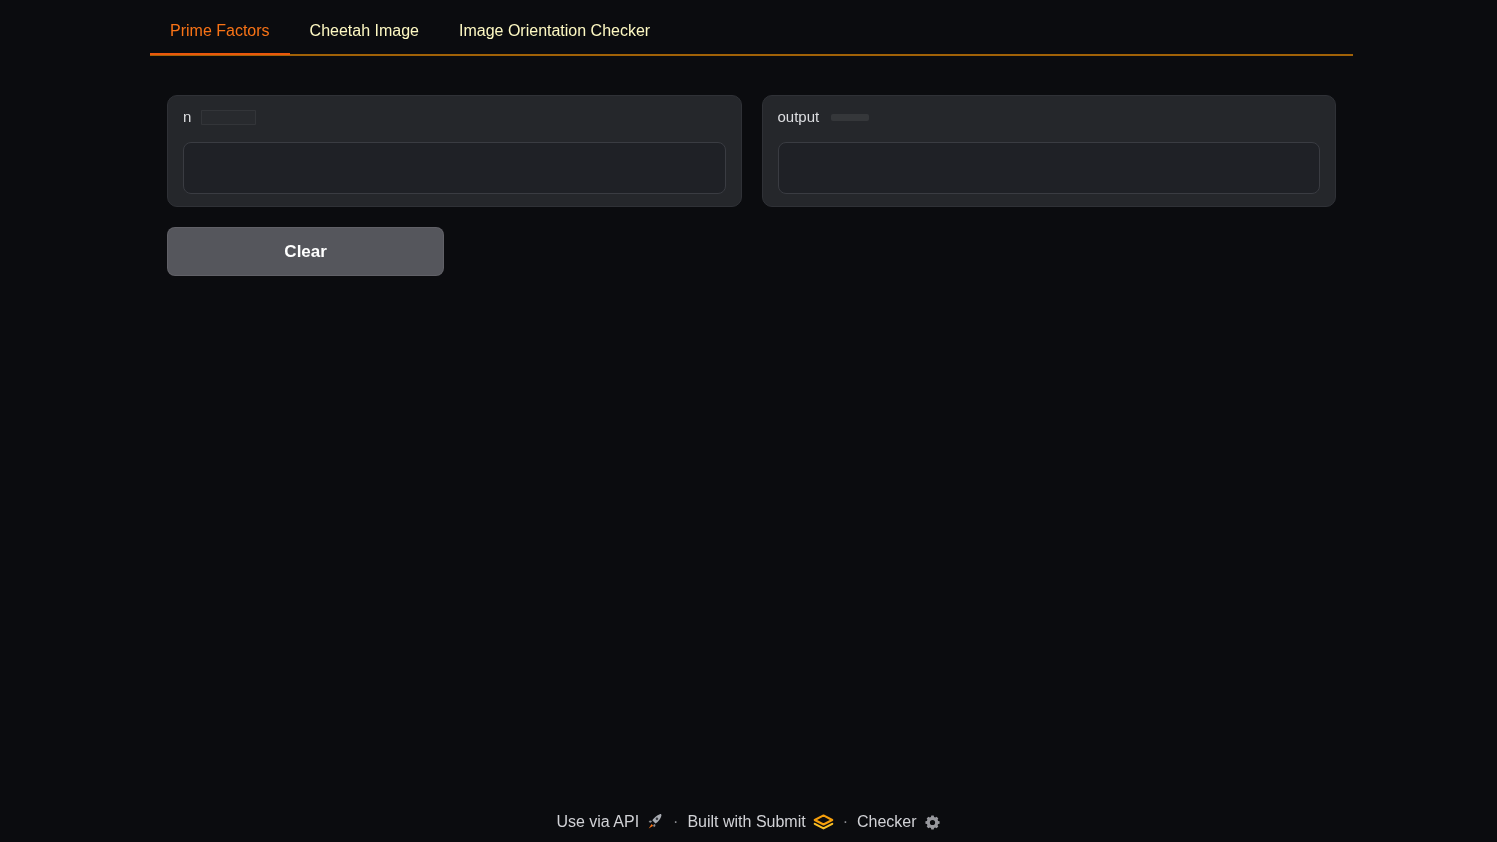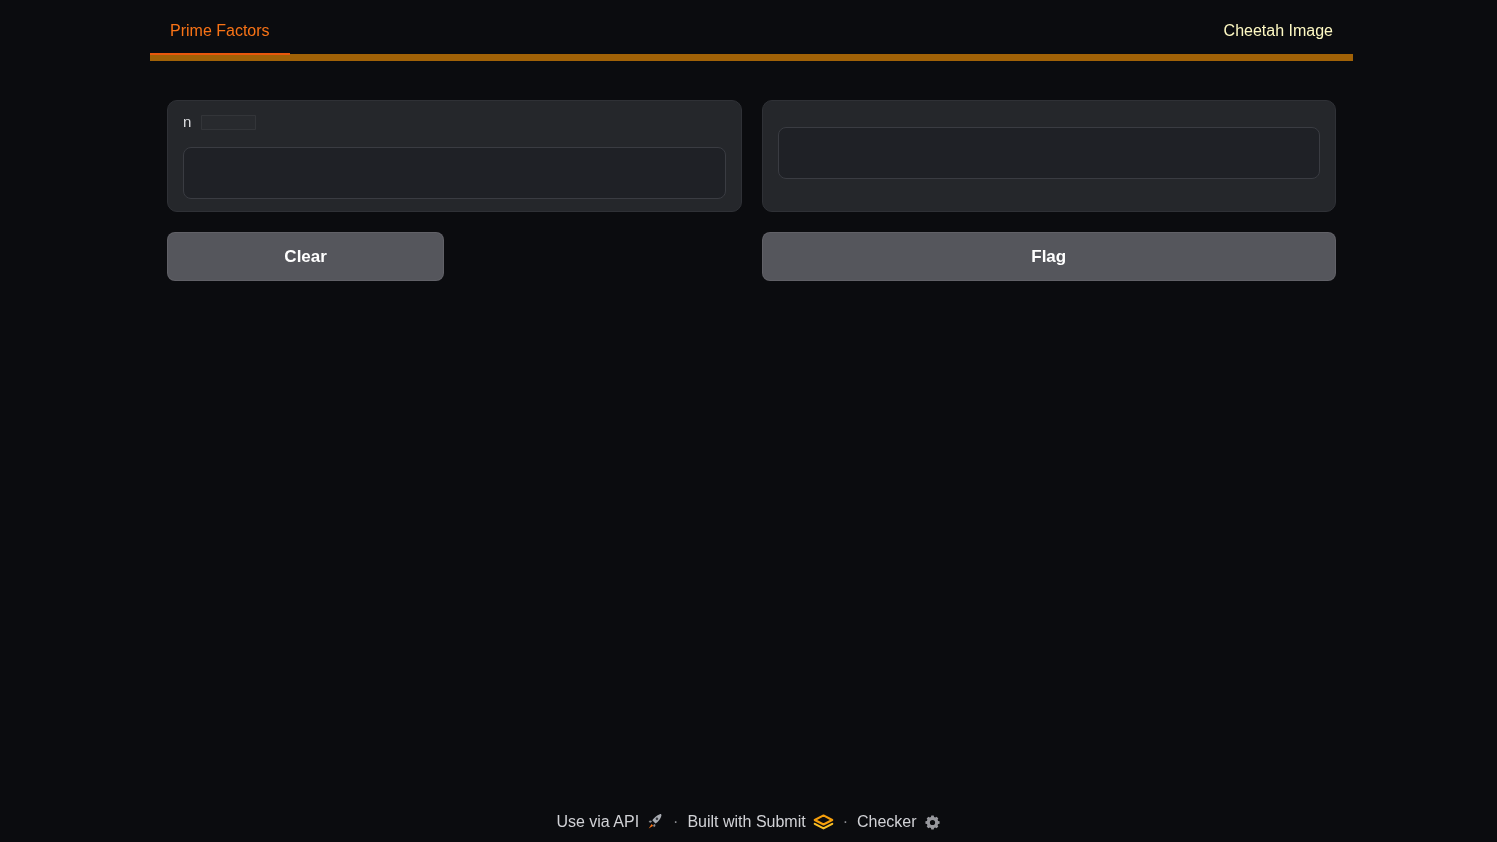--- a/index.html
+++ b/index.html
@@ -12,22 +12,21 @@
   }
   .app-container {
     position: absolute;
     left: 150px;
     top: 8px;
     width: 1203px;
   }
   
   .tabbar {
     display: flex;
-    border-bottom: 7px solid #a16207;
-    justify-content: space-between;
+    border-bottom: 2px solid #a16207;
   }
   .tab {
     padding: 12px 20px 11px;
     font-size: 16px;
     color: #fef9c3;
     background: transparent;
     border: none;
     cursor: pointer;
     font-family: inherit;
     line-height: 22px;
@@ -142,43 +141,47 @@
   .icon { display: inline-flex; align-items: center; }
 </style>
 </head>
 <body>
 
 <div class="app-container">
 
   <div class="tabbar">
     <button class="tab active">Prime Factors</button>
     <button class="tab">Cheetah Image</button>
+    <button class="tab">Image Orientation Checker</button>
   </div>
 
   <div class="content">
 
     <div class="row">
       <div class="panel">
         <div class="label-row">
           <span class="field-label">n</span>
           <span class="label-ghost-outline"></span>
         </div>
         <input class="textbox" type="text" value="" style="">
       </div>
 
       <div class="panel">
+        <div class="label-row">
+          <span class="field-label">output</span>
+          <span class="label-ghost-bar"></span>
+        </div>
         <textarea class="textbox" value="" style=""></textarea>
       </div>
     </div>
 
     <div class="row buttons-row">
       <div class="split-two">
         <button class="btn btn-secondary">Clear</button>
       </div>
-      <button class="btn btn-secondary">Flag</button>
     </div>
 
   </div>
 </div>
 
 <div class="footer">
   <a class="footer-link">
     <span>Use via API</span>
     <span class="icon">
       <svg width="18" height="18" viewBox="0 0 24 24">

